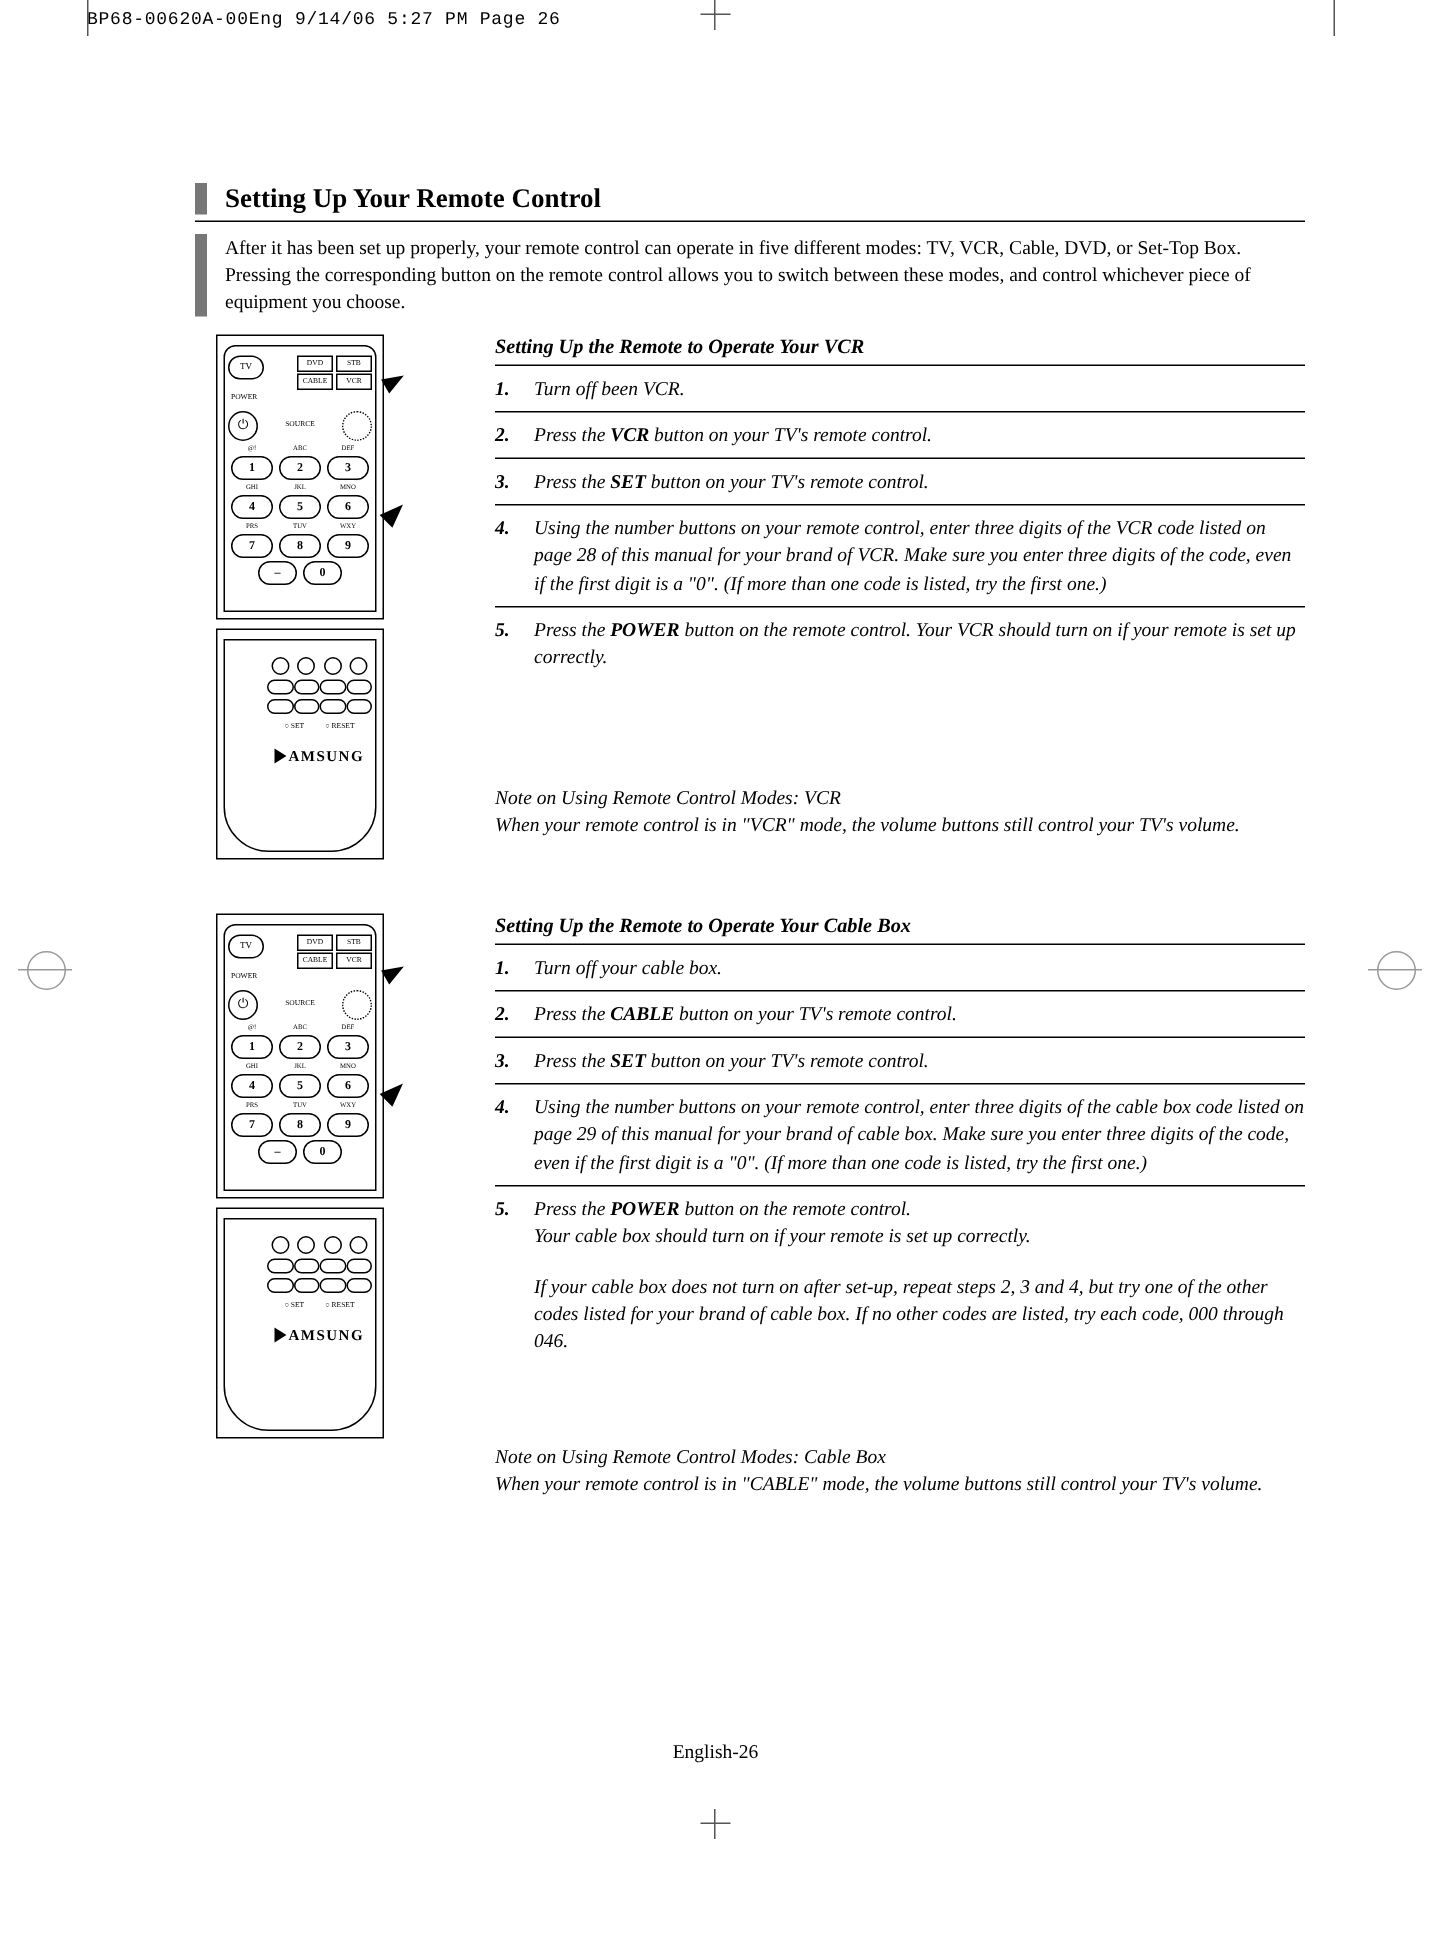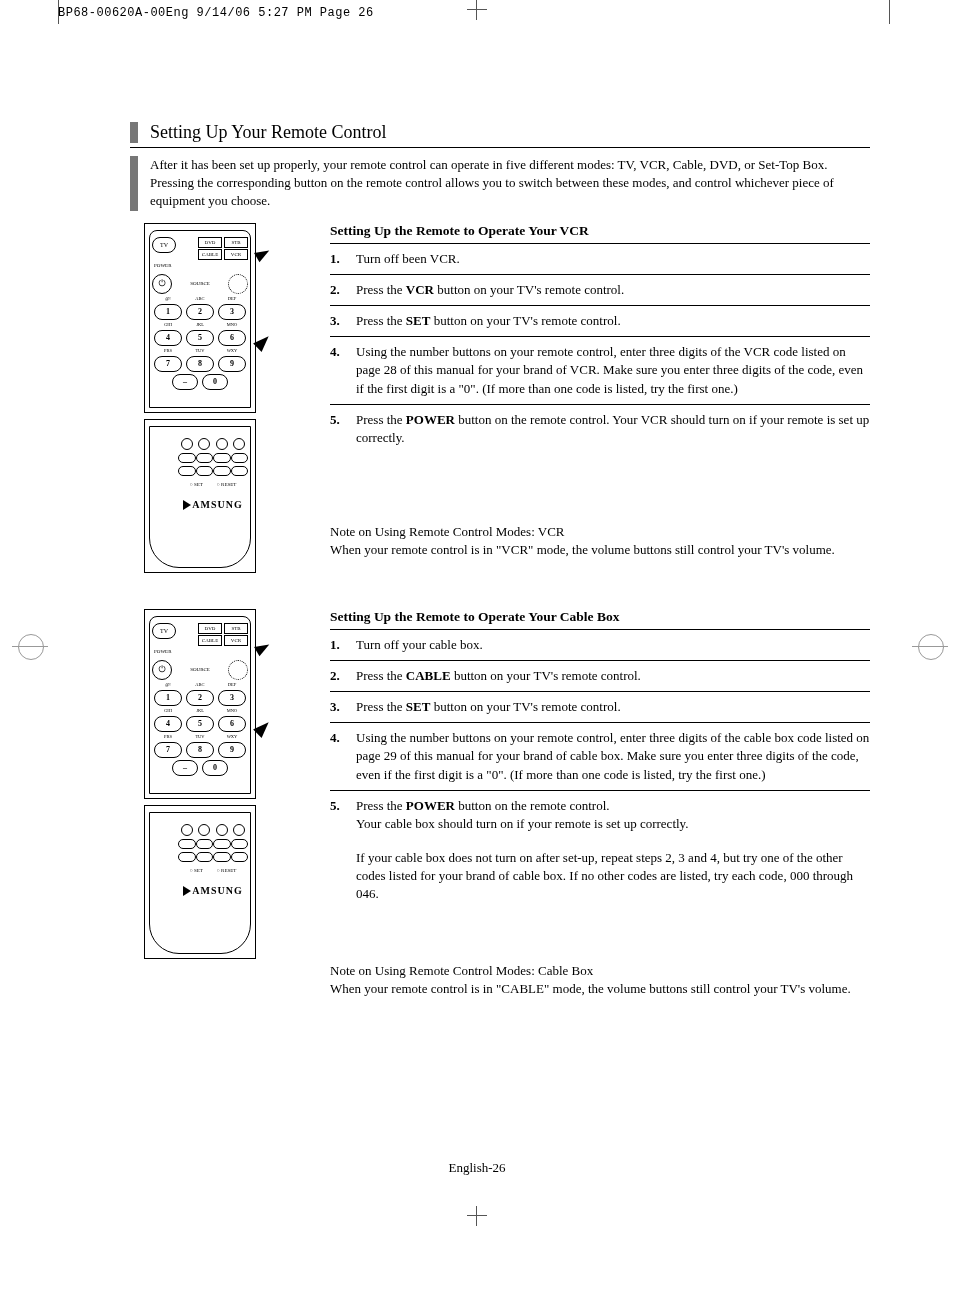--- a/index.html
+++ b/index.html
@@ -71,21 +71,21 @@
   }
   .trim-v.l { left: 58px; }
   .trim-v.r { right: 64px; }
   .content {
     position: absolute;
     left: 130px;
     top: 122px;
     width: 740px;
   }
   .section-title {
-    font-weight: normal;
+    font-weight: bold;
     font-size: 18px;
     border-left: 8px solid #777;
     padding-left: 12px;
     margin-bottom: 4px;
   }
   .title-rule {
     border-top: 1px solid #000;
     margin: 4px 0 8px 0;
   }
   .intro {
@@ -108,20 +108,21 @@
     display: flex;
     margin-bottom: 30px;
   }
   .remote-col {
     width: 190px;
     flex-shrink: 0;
   }
   .text-col {
     flex: 1;
     padding-left: 10px;
+    font-style: italic;
   }
   .sub-title {
     font-weight: bold;
     font-size: 13.5px;
     margin-bottom: 2px;
   }
   .sub-rule { border-top: 1px solid #000; margin: 4px 0 0 0; }
   .step {
     display: flex;
     font-size: 13px;

